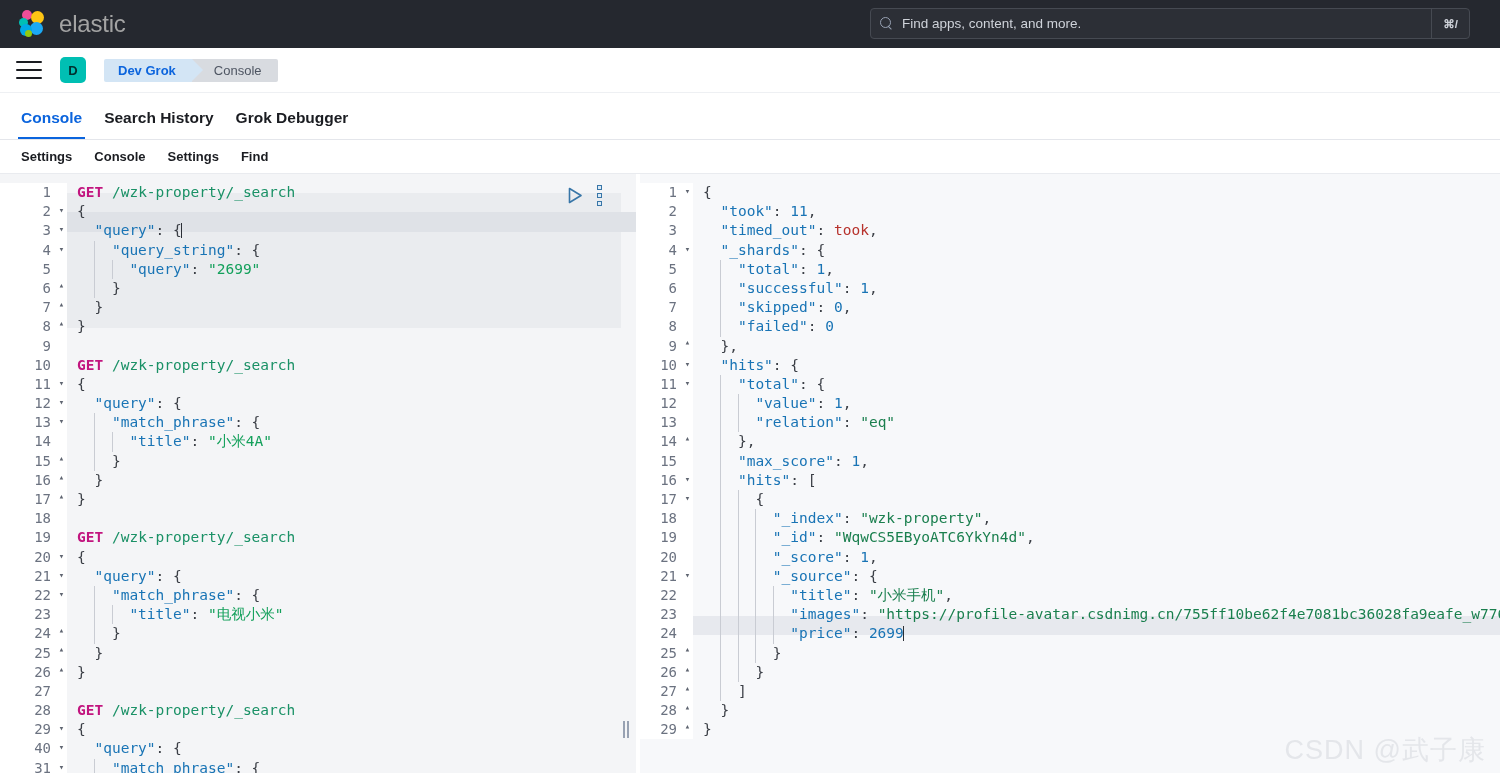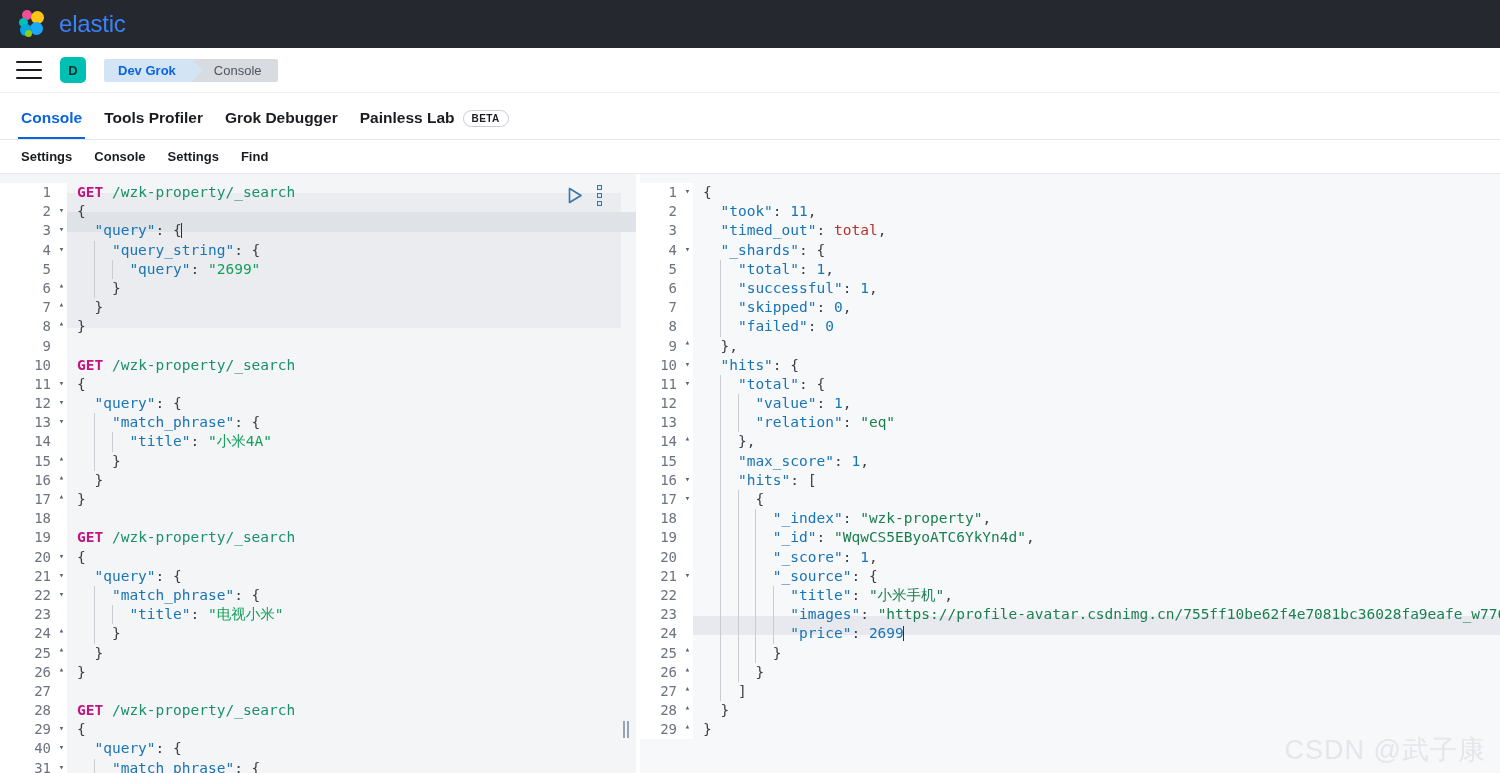--- a/index.html
+++ b/index.html
@@ -23,21 +23,21 @@
   .elastic-logo i {
     position: absolute; border-radius: 50%; display: block;
   }
   .el-a { width: 10px; height: 10px; background: #f04e98; left: 4px;  top: 1px; }
   .el-b { width: 13px; height: 13px; background: #fec514; left: 13px; top: 2px; }
   .el-c { width: 9px;  height: 9px;  background: #00bfb3; left: 1px;  top: 9px; }
   .el-d { width: 13px; height: 13px; background: #1ba9f5; left: 12px; top: 13px; }
   .el-e { width: 12px; height: 12px; background: #07c; left: 2px; top: 15px; background:#00a9e5;}
   .el-f { width: 7px;  height: 7px;  background: #93c90e; left: 7px; top: 21px; }
   .brand-name {
-    color: #3b82f6; font-size: 24px; letter-spacing: -0.2px; font-weight: 400;
+    color: #a3a3a3; font-size: 24px; letter-spacing: -0.2px; font-weight: 400;
   }
   .global-search {
     position: absolute; left: 870px; top: 8px;
     width: 600px; height: 31px;
     background: #2c2f36; border: 1px solid #464a52; border-radius: 4px;
     display: flex; align-items: center;
   }
   .gs-icon { margin-left: 9px; width: 14px; height: 14px; position: relative; flex: none; }
   .gs-icon::before {
     content: ""; position: absolute; width: 9px; height: 9px; left: 0; top: 0;
@@ -216,48 +216,49 @@
       <i class="el-a"></i>
         <i class="el-b"></i>
         <i class="el-c"></i>
       <i class="el-d"></i>
         <i class="el-e"></i>
         <i class="el-f"></i>
     </div>
     <div class="brand-name">elastic</div>
   </div>
 
+  <div class="global-search">
+    <span class="gs-icon"></span>
+    <span class="gs-placeholder">Find apps, content, and more.</span>
+    <span class="gs-kbd">⌘/</span>
+  </div>
 </div>
 
 <div class="breadcrumb-row">
   <div class="hamburger">
     <span></span>
       <span></span>
       <span></span>
   </div>
   <div class="avatar">D</div>
   <div class="crumbs">
     <div class="crumb first">Dev Grok</div>
     <div class="crumb second">Console</div>
   </div>
 </div>
 
 <div class="tabs-row">
   <div class="tab active">
     <span>Console</span>
   </div>
   <div class="tab">
-    <span>Tools Profiler</span>
+    <span>Search History</span>
   </div>
   <div class="tab">
     <span>Grok Debugger</span>
-  </div>
-  <div class="tab">
-    <span>Painless Lab</span>
-    <span class="beta-badge">BETA</span>
   </div>
 </div>
 
 <div class="submenu-row">
   <div class="submenu-item">Settings</div>
   <div class="submenu-item">Console</div>
   <div class="submenu-item">Settings</div>
   <div class="submenu-item">Find</div>
 </div>
 
@@ -317,21 +318,21 @@
     </div>
   </div>
 
   <div class="splitter"></div>
 
   <div class="pane pane-right">
     <div class="code" id="right-code">
         <div class="activeline" style="top: 441.6px;"></div>
         <div class="line"><div class="gutter">1</div><div class="fold">▾</div><div class="codetext"><span class="r-punct">{</span></div></div>
         <div class="line"><div class="gutter">2</div><div class="fold"></div><div class="codetext"><span class="ind">  </span><span class="r-key">"took"</span><span class="r-punct">: </span><span class="r-num">11</span><span class="r-punct">,</span></div></div>
-        <div class="line"><div class="gutter">3</div><div class="fold"></div><div class="codetext"><span class="ind">  </span><span class="r-key">"timed_out"</span><span class="r-punct">: </span><span class="r-bool">total</span><span class="r-punct">,</span></div></div>
+        <div class="line"><div class="gutter">3</div><div class="fold"></div><div class="codetext"><span class="ind">  </span><span class="r-key">"timed_out"</span><span class="r-punct">: </span><span class="r-bool">took</span><span class="r-punct">,</span></div></div>
         <div class="line"><div class="gutter">4</div><div class="fold">▾</div><div class="codetext"><span class="ind">  </span><span class="r-key">"_shards"</span><span class="r-punct">: {</span></div></div>
         <div class="line"><div class="gutter">5</div><div class="fold"></div><div class="codetext"><span class="ind">    <span class="guide" style="left: 17.4px;"></span></span><span class="r-key">"total"</span><span class="r-punct">: </span><span class="r-num">1</span><span class="r-punct">,</span></div></div>
         <div class="line"><div class="gutter">6</div><div class="fold"></div><div class="codetext"><span class="ind">    <span class="guide" style="left: 17.4px;"></span></span><span class="r-key">"successful"</span><span class="r-punct">: </span><span class="r-num">1</span><span class="r-punct">,</span></div></div>
         <div class="line"><div class="gutter">7</div><div class="fold"></div><div class="codetext"><span class="ind">    <span class="guide" style="left: 17.4px;"></span></span><span class="r-key">"skipped"</span><span class="r-punct">: </span><span class="r-num">0</span><span class="r-punct">,</span></div></div>
         <div class="line"><div class="gutter">8</div><div class="fold"></div><div class="codetext"><span class="ind">    <span class="guide" style="left: 17.4px;"></span></span><span class="r-key">"failed"</span><span class="r-punct">: </span><span class="r-num">0</span></div></div>
         <div class="line"><div class="gutter">9</div><div class="fold up">▴</div><div class="codetext"><span class="ind">  </span><span class="r-punct">},</span></div></div>
         <div class="line"><div class="gutter">10</div><div class="fold">▾</div><div class="codetext"><span class="ind">  </span><span class="r-key">"hits"</span><span class="r-punct">: {</span></div></div>
         <div class="line"><div class="gutter">11</div><div class="fold">▾</div><div class="codetext"><span class="ind">    <span class="guide" style="left: 17.4px;"></span></span><span class="r-key">"total"</span><span class="r-punct">: {</span></div></div>
         <div class="line"><div class="gutter">12</div><div class="fold"></div><div class="codetext"><span class="ind">      <span class="guide" style="left: 17.4px;"></span><span class="guide" style="left: 34.8px;"></span></span><span class="r-key">"value"</span><span class="r-punct">: </span><span class="r-num">1</span><span class="r-punct">,</span></div></div>
         <div class="line"><div class="gutter">13</div><div class="fold"></div><div class="codetext"><span class="ind">      <span class="guide" style="left: 17.4px;"></span><span class="guide" style="left: 34.8px;"></span></span><span class="r-key">"relation"</span><span class="r-punct">: </span><span class="r-str">"eq"</span></div></div>

